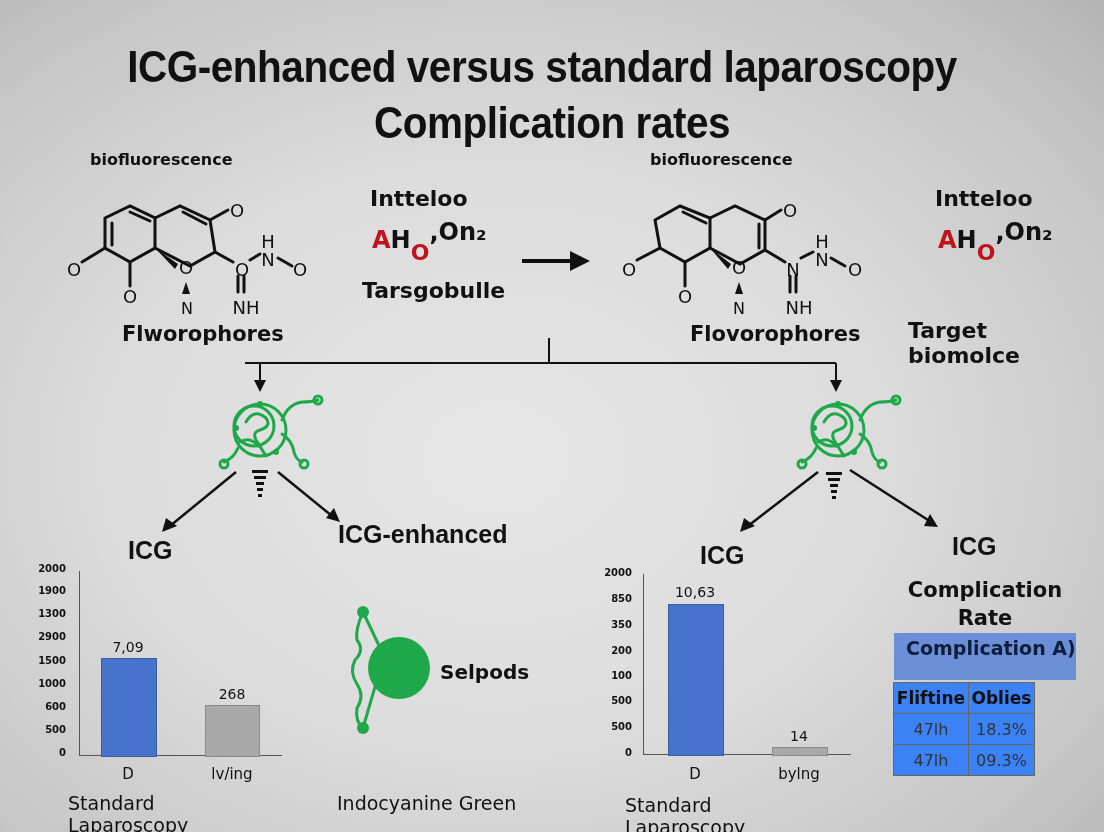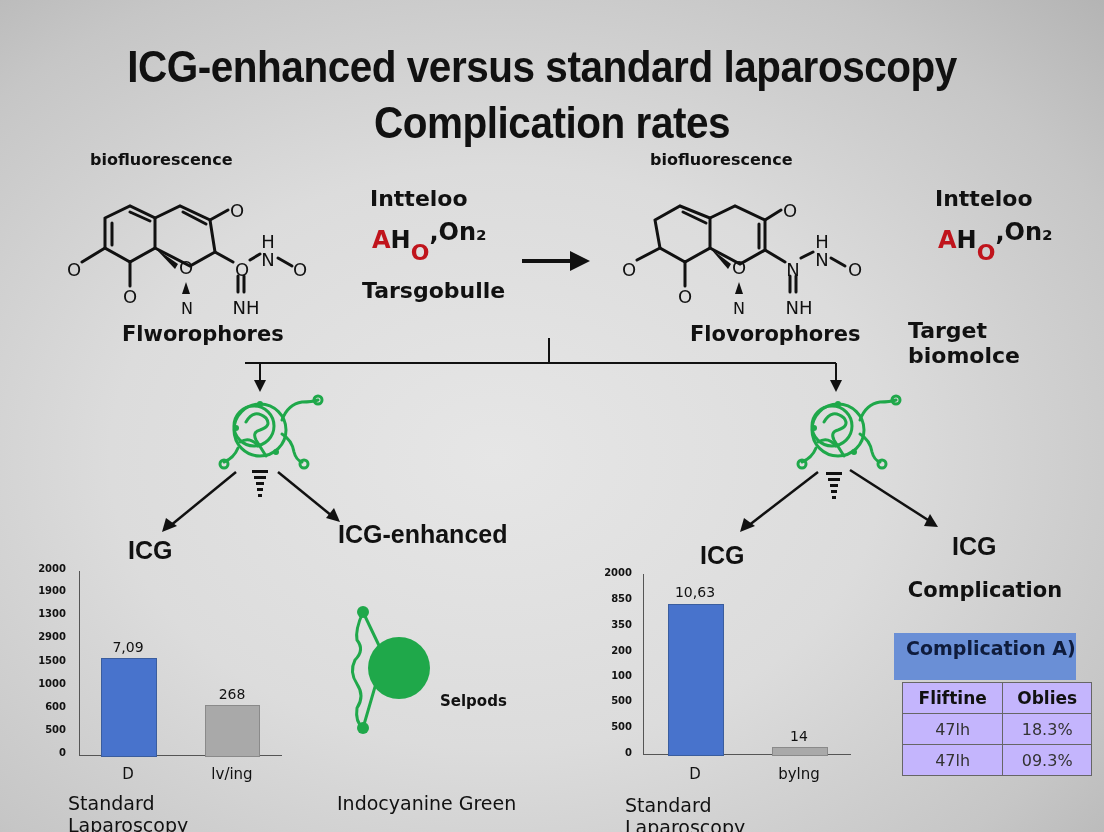--- a/index.html
+++ b/index.html
@@ -14,21 +14,21 @@
   .sec{font-size:16px;}
   .lbl{font-size:21px;}
   .reag{font-size:22px;}
   .red{color:#c0141c;}
   .axis-tick{position:absolute;font-family:"DejaVu Sans", sans-serif;font-weight:bold;font-size:10px;text-align:right;width:40px;}
   .bar{position:absolute;border:1px solid #3a5d9e;}
   .bar.blue{background:#4873cc;}
   .bar.gray{background:#a9a9a9;border-color:#8a8a8a;}
   .barlbl{position:absolute;font-family:"DejaVu Sans", sans-serif;font-size:14px;text-align:center;width:80px;}
   .xcat{position:absolute;font-family:"DejaVu Sans", sans-serif;font-size:15px;text-align:center;width:80px;}
-  table.rt{border-collapse:collapse;position:absolute;left:893px;top:682px;width:190px;background:#c4b5fd;font-family:"DejaVu Sans", sans-serif;margin-left:9px;}
+  table.rt{border-collapse:collapse;position:absolute;left:893px;top:682px;width:142px;background:#3b82f6;font-family:"DejaVu Sans", sans-serif;}
   table.rt td,table.rt th{border:1.5px solid #666;height:28px;text-align:center;font-size:16px;}
   table.rt th{font-weight:bold;font-size:17px;}
   table.rt td{font-weight:normal;color:#333;}
 </style>
 </head>
 <body>
 
 <div class="title t1">ICG-enhanced versus standard laparoscopy</div>
 <div class="title t2">Complication rates</div>
 
@@ -229,21 +229,21 @@
 
 <svg class="abs" style="left:344px;top:604px;" width="96" height="130" viewBox="0 0 96 130">
   <g stroke="#1fa84a" stroke-width="3" fill="none">
     <path d="M19,8 L40,52 L19,124"></path>
     <path d="M19,8 q-8,18 -6,28 q8,10 -2,20 q-6,12 2,24 q8,12 0,24 q-2,14 6,20"></path>
   </g>
   <circle cx="19" cy="8" r="6" fill="#1fa84a"></circle>
   <circle cx="19" cy="124" r="6" fill="#1fa84a"></circle>
   <circle cx="55" cy="64" r="31" fill="#1fa84a"></circle>
 </svg>
-<div class="abs" style="left:440px;top:692px;font-family:'DejaVu Sans',sans-serif;font-weight:bold;font-size:15px;">Selpods</div>
+<div class="abs" style="left:440px;top:660px;font-family:'DejaVu Sans',sans-serif;font-weight:bold;font-size:20px;">Selpods</div>
 <div class="abs" style="left:337px;top:792px;font-family:'DejaVu Sans',sans-serif;font-size:19px;">Indocyanine Green</div>
 
 <div class="abs" style="left:0;top:0;">
   <div class="axis-tick" style="left:592px;top:567px;">2000</div>
   <div class="axis-tick" style="left:592px;top:593px;">850</div>
   <div class="axis-tick" style="left:592px;top:619px;">350</div>
   <div class="axis-tick" style="left:592px;top:645px;">200</div>
   <div class="axis-tick" style="left:592px;top:670px;">100</div>
   <div class="axis-tick" style="left:592px;top:695px;">500</div>
   <div class="axis-tick" style="left:592px;top:721px;">500</div>
@@ -254,20 +254,21 @@
   <div class="bar gray" style="left:772px;top:747px;width:54px;height:7px;"></div>
   <div class="barlbl" style="left:655px;top:584px;">10,63</div>
   <div class="barlbl" style="left:759px;top:728px;">14</div>
   <div class="xcat" style="left:655px;top:765px;">D</div>
   <div class="xcat" style="left:759px;top:765px;">bylng</div>
   <div class="abs" style="left:625px;top:794px;font-family:'DejaVu Sans',sans-serif;font-size:19px;">Standard Laparoscopy</div>
 </div>
 
 <div class="abs bold" style="left:890px;top:576px;width:190px;text-align:center;font-size:21px;line-height:28px;">
   <div>Complication</div>
+  <div>Rate</div>
 </div>
 <div class="abs bold" style="left:894px;top:633px;width:182px;height:47px;background:#6a8fd6;color:#0f1c3c;font-size:19px;padding-top:4px;padding-left:12px;box-sizing:border-box;">Complication A)</div>
 <table class="rt">
   <tbody>
       <tr>
     <th>Fliftine</th>
     <th>Oblies</th>
   </tr>
   <tr>
     <td>47lh</td>

